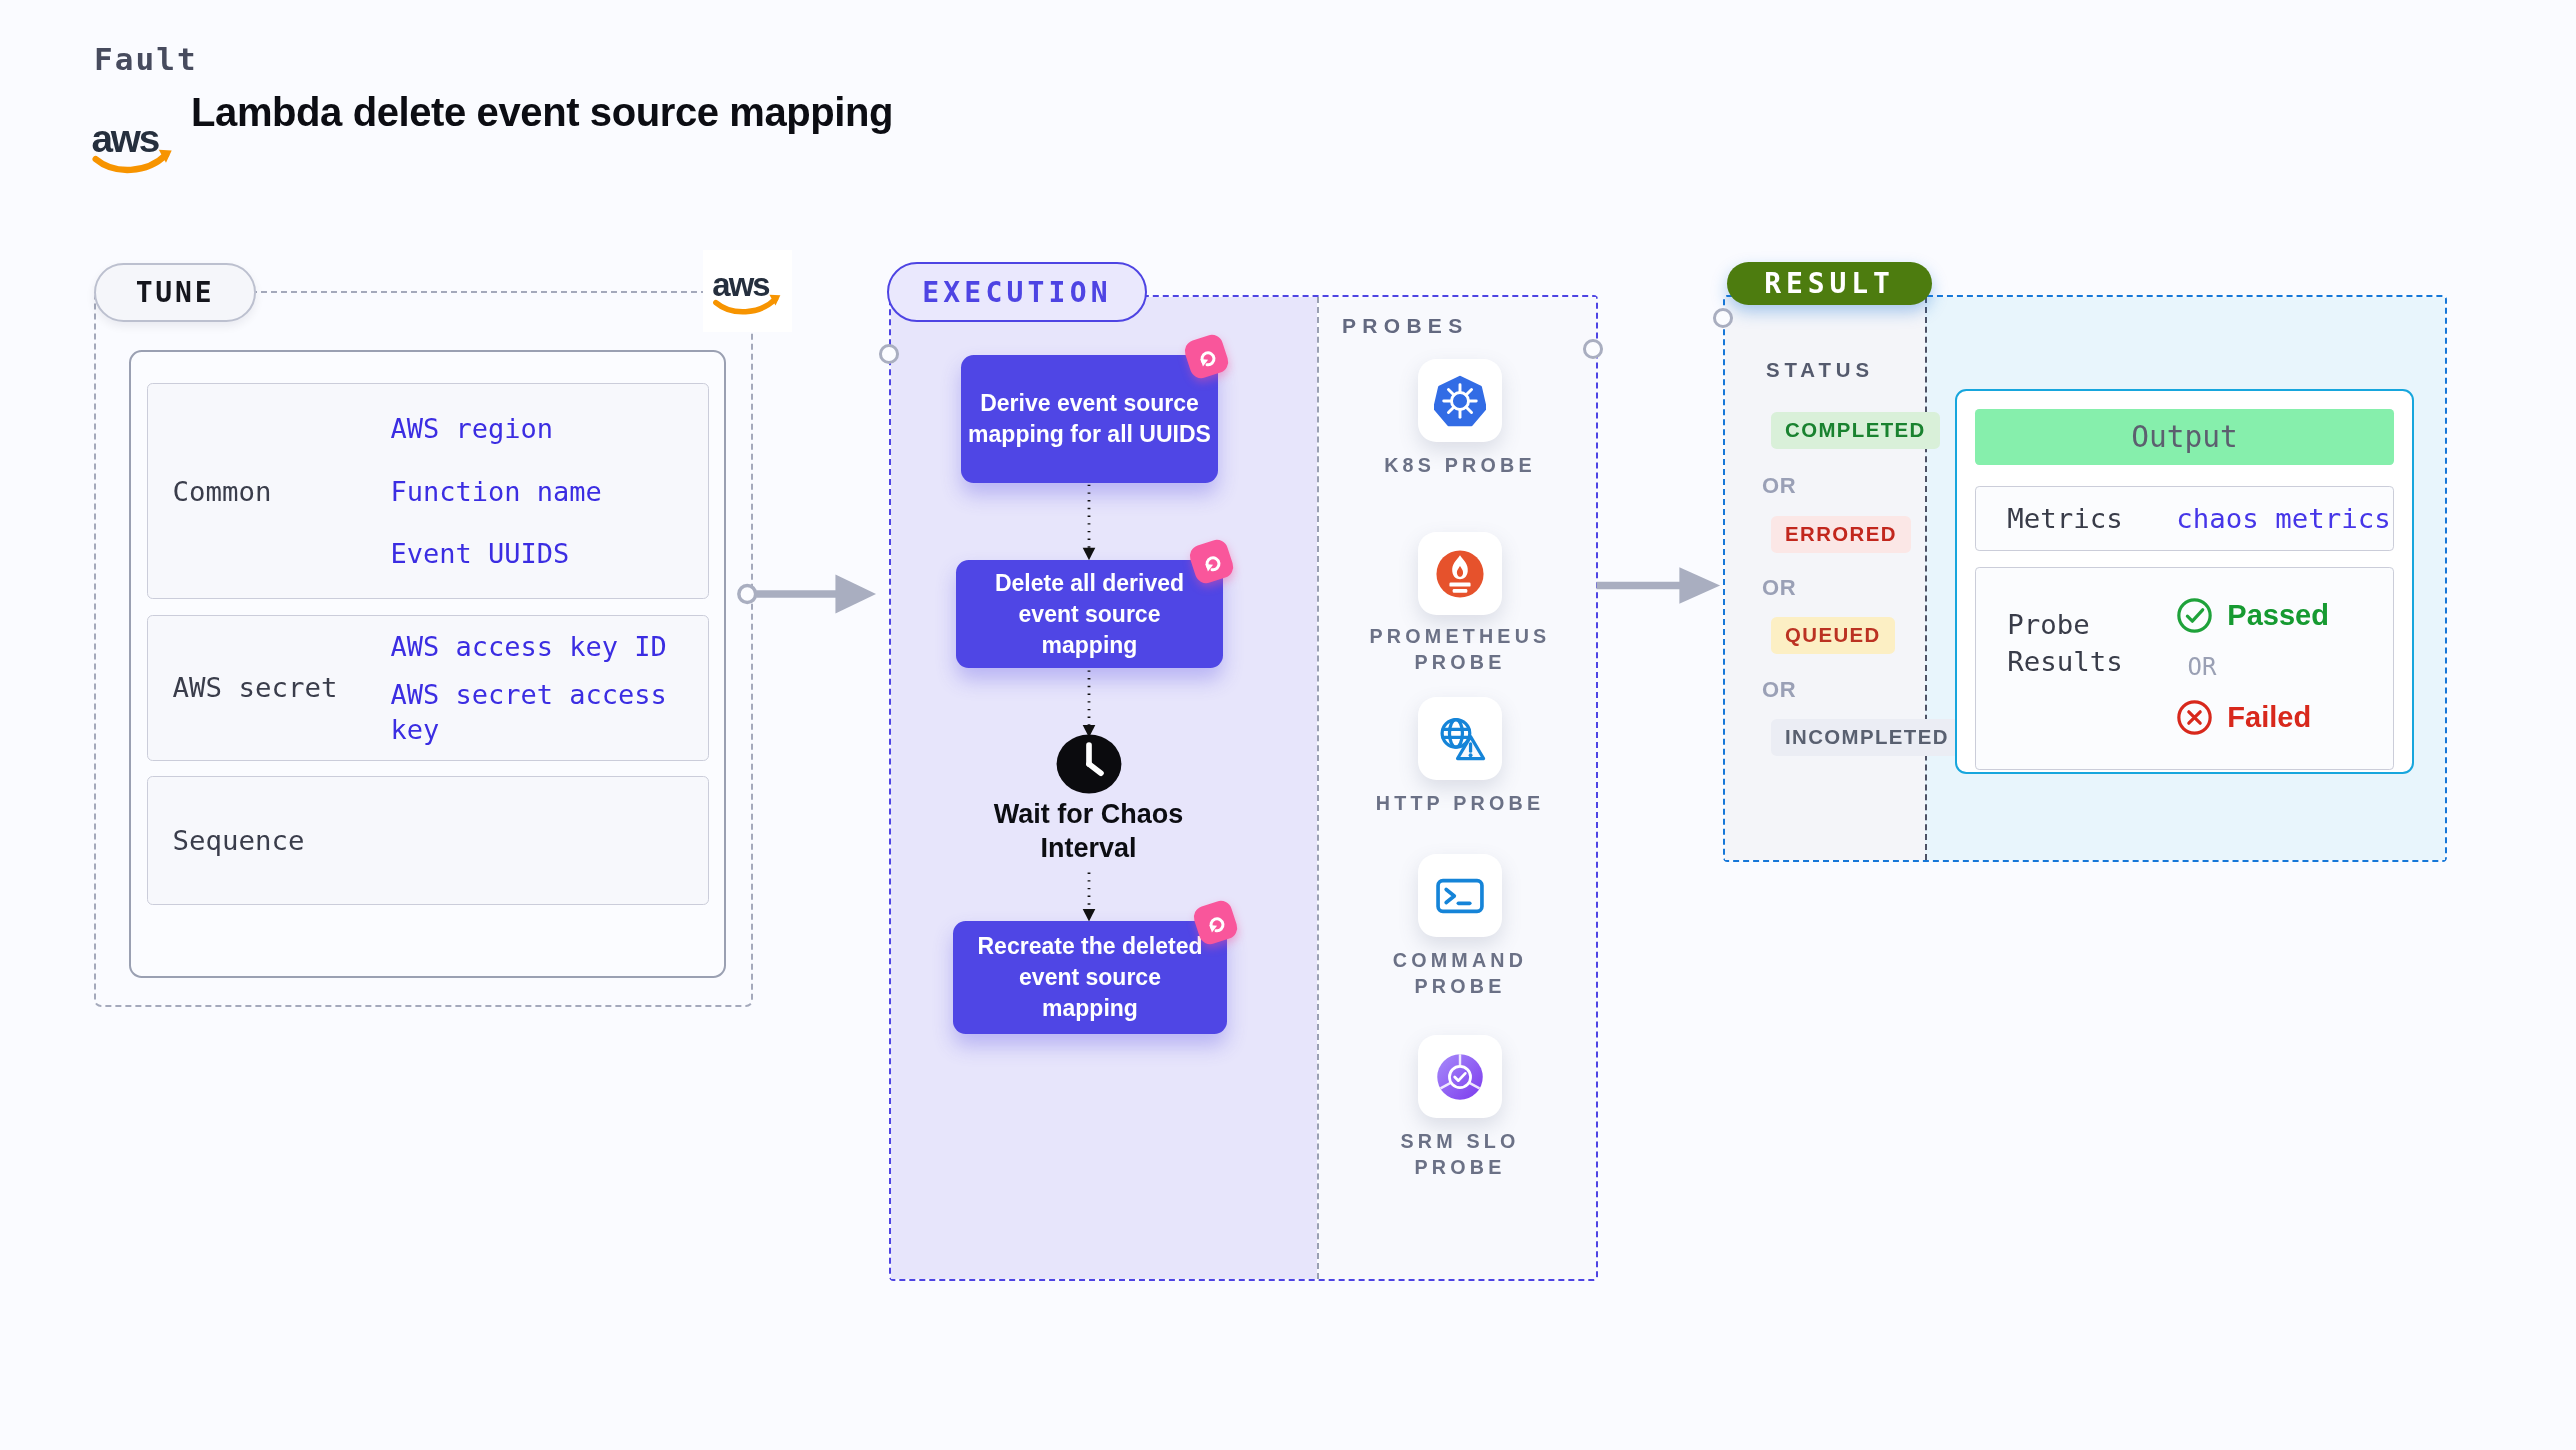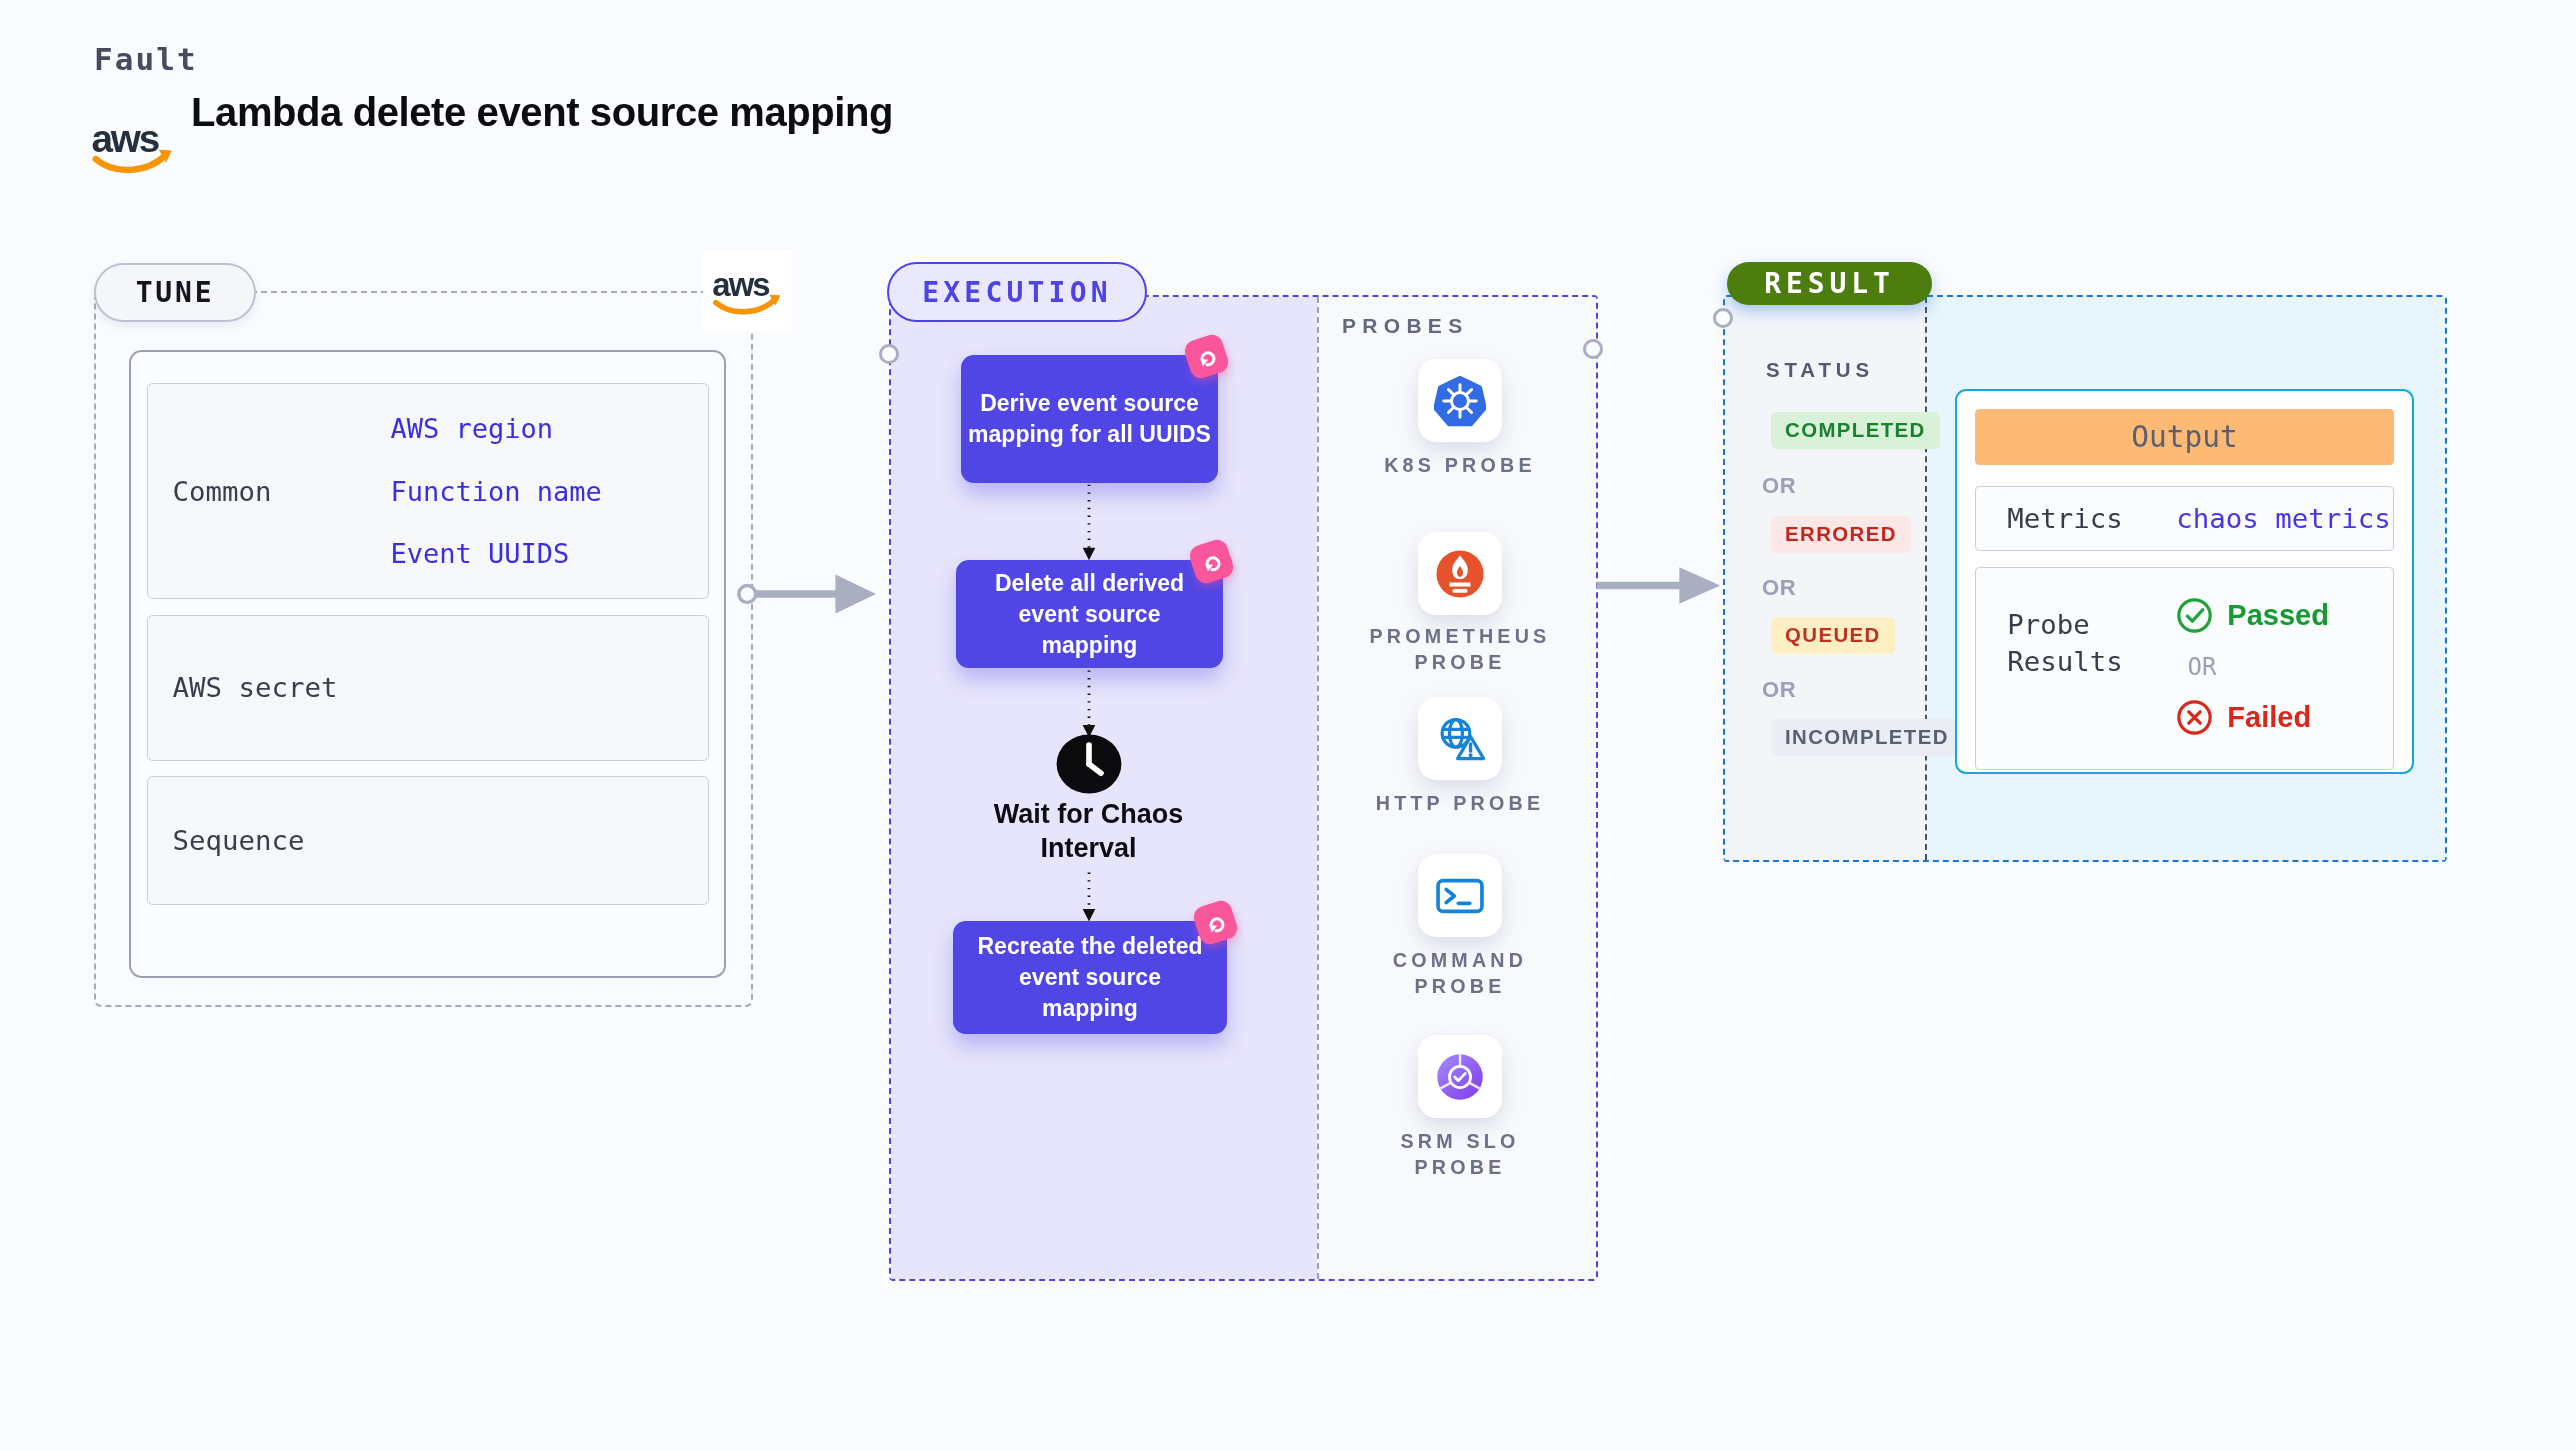--- a/index.html
+++ b/index.html
@@ -60,21 +60,21 @@
   .status-heading{left:1766px;top:359px;font-weight:700;font-size:20.4px;color:#545a6d;letter-spacing:4.9px;}
   .badge-status{position:absolute;left:1771px;padding:7px 14px;border-radius:5.6px;font-weight:700;font-size:20.4px;letter-spacing:1.4px;}
   .b-completed{background:#d9f0d9;color:#19822f;}
   .b-errored{background:#fbe7e6;color:#c2271d;}
   .b-queued{background:#fcefc4;color:#bb3222;}
   .b-incompleted{background:#ebedf4;color:#596070;}
   .or-sep{position:absolute;left:1762px;font-weight:700;font-size:22px;color:#9aa0b6;letter-spacing:0.7px;}
 
   .output-card{left:1955px;top:389px;width:459px;height:385px;background:#ffffff;border:2.8px solid #17a6dd;
                border-radius:11.3px;box-sizing:border-box;padding:18.3px;}
-  .output-header{height:56px;background:#fdba74;border-radius:4.2px;display:flex;align-items:center;justify-content:center;
+  .output-header{height:56px;background:#86efac;border-radius:4.2px;display:flex;align-items:center;justify-content:center;
                font-family:"DejaVu Sans Mono",monospace;font-size:29.5px;color:#5c5f6f;}
   .out-row{border:1.4px solid #cbcdd9;border-radius:4.2px;background:#fbfcfe;box-sizing:border-box;}
   .metrics-row{margin-top:21px;height:65px;display:flex;align-items:center;}
   .out-label{margin-left:31px;width:169px;font-family:"DejaVu Sans Mono",monospace;font-size:27.4px;color:#393c49;line-height:37px;flex-shrink:0;}
   .metrics-value{font-family:"DejaVu Sans Mono",monospace;font-size:27.4px;color:#4636e8;cursor:pointer;}
   .pr-row{margin-top:15.5px;height:203px;display:flex;}
   .pr-label{margin-top:38px;}
   .pr-right{padding-top:29.5px;}
   .pr-line{display:flex;align-items:center;gap:14px;}
   .pr-passed{font-weight:700;font-size:29px;color:#169a31;}
@@ -113,20 +113,24 @@
       <div class="ui-row-label">Common</div>
       <div class="ui-options">
         <span class="ui-option">AWS region</span>
         <span class="ui-option">Function name</span>
         <span class="ui-option">Event UUIDS</span>
       </div>
     </div>
 
     <div class="ui-row" style="height:146px;">
       <div class="ui-row-label">AWS secret</div>
+      <div class="ui-options">
+        <span class="ui-option">AWS access key ID</span>
+        <span class="ui-option">AWS secret access key</span>
+      </div>
     </div>
 
     <div class="ui-row" style="height:129px;">
       <div class="ui-row-label">Sequence</div>
     </div>
   </div>
 
   <svg class="abs" style="left:733px;top:559px;" width="151" height="70" viewBox="0 0 215 100">
     <circle cx="20" cy="50" r="12" fill="#fbfcff" stroke="#a9aec0" stroke-width="5"></circle>
     <line x1="33" y1="50" x2="148" y2="50" stroke="#a9aec0" stroke-width="11"></line>

